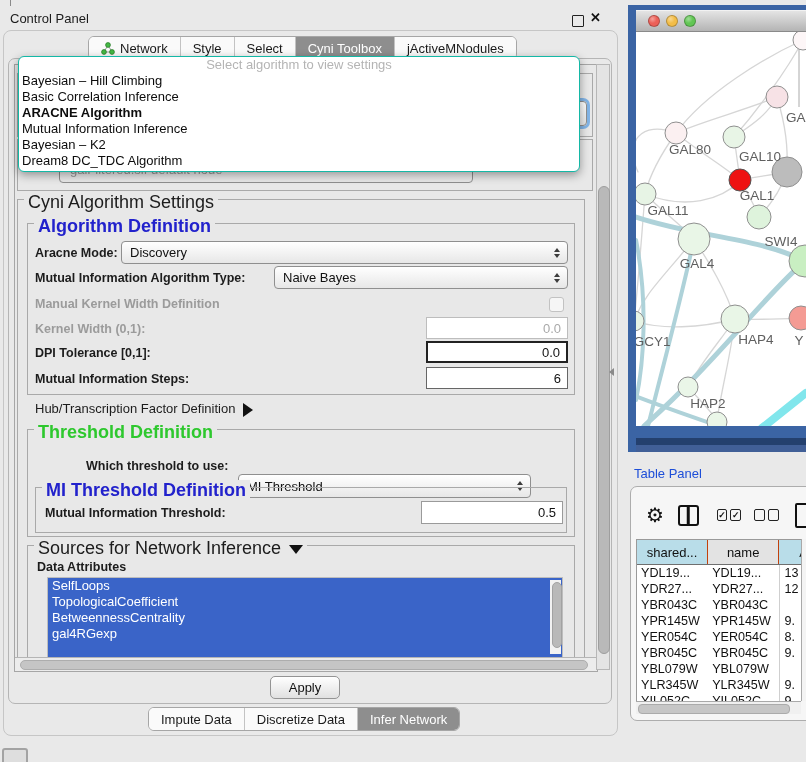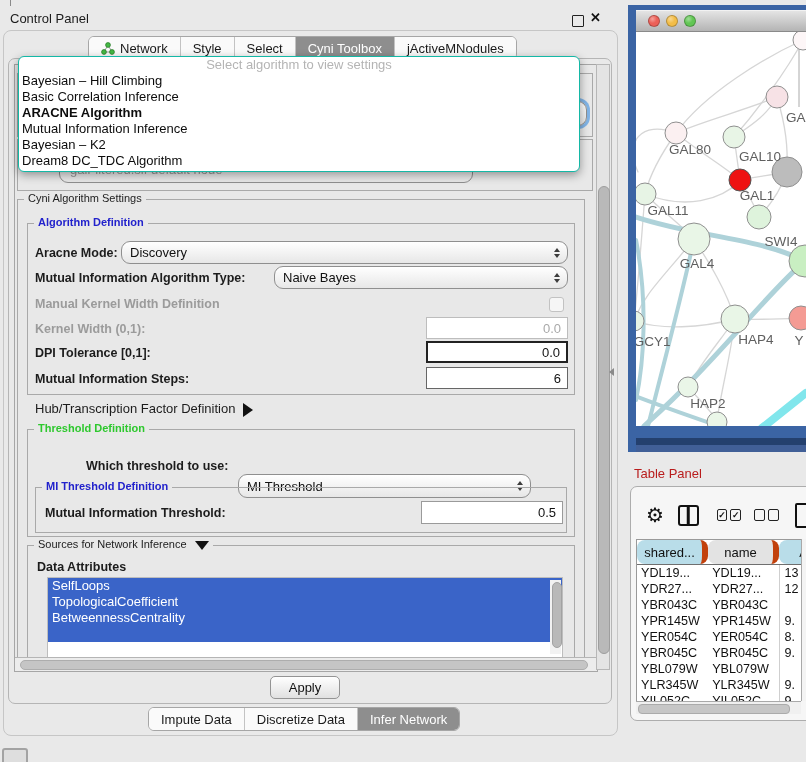--- a/index.html
+++ b/index.html
@@ -16,27 +16,27 @@
   .tabbar .tab{display:flex;align-items:center;padding:0 12px;font-size:13px;color:#1a1a1a;border-right:1px solid #c3c3c3;background:#fafafa;}
   .tabbar .tab:last-child{border-right:none;}
   .tabbar .tab.sel{background:#8e8e8e;color:#fff;}
   .top-tabs{left:88px;top:36px;}
   .bottom-tabs{left:148px;top:707px;}
   .net-tab-icon{width:14px;height:13px;margin-right:5px;}
   .panel-inner{left:8px;top:58px;width:602px;height:644px;border:1px solid #b5b5b5;border-radius:7px;background:#e9e9e9;}
   .scrollpane{left:14px;top:64px;width:582px;height:606px;border:1px solid #a6a6a6;background:#e8e8e8;overflow:hidden;}
   
   .grp{position:absolute;border:1px solid #a9a9a9;}
-  .grp-title{position:absolute;top:-8px;left:6px;background:#e8e8e8;padding:0 4px;font-size:11px;font-weight:bold;white-space:nowrap;}
+  .grp-title{position:absolute;top:-8px;left:6px;background:#e8e8e8;padding:0 4px;font-size:18px;font-weight:bold;white-space:nowrap;}
   .t-black{color:#1c1c1c;font-weight:normal;}
   .t-blue{color:#2222cc;}
   .t-green{color:#2ec82e;}
   .lbl{position:absolute;font-size:12.5px;font-weight:bold;color:#1c1c1c;white-space:nowrap;}
   .lbl.dis{color:#9b9b9b;}
-  .combo{position:absolute;border:1px solid #8f8f8f;border-radius:9px;background:linear-gradient(#ffffff,#e7e7e7);font-size:13px;color:#111;display:flex;align-items:center;padding-left:8px;box-sizing:border-box;}
+  .combo{position:absolute;border:1px solid #8f8f8f;border-radius:4px;background:linear-gradient(#ffffff,#e7e7e7);font-size:13px;color:#111;display:flex;align-items:center;padding-left:8px;box-sizing:border-box;}
   .combo .arrows{position:absolute;right:7px;top:50%;transform:translateY(-50%);display:flex;flex-direction:column;align-items:center;}
   .arr-up{width:0;height:0;border-left:3.5px solid transparent;border-right:3.5px solid transparent;border-bottom:4.5px solid #3c3c3c;margin-bottom:2px;}
   .arr-dn{width:0;height:0;border-left:3.5px solid transparent;border-right:3.5px solid transparent;border-top:4.5px solid #3c3c3c;}
   .combo.focusring{box-shadow:0 0 0 3px #82b4e6;}
   .inp{position:absolute;background:#fff;border:1px solid #9a9a9a;font-size:13px;color:#111;display:flex;align-items:center;justify-content:flex-end;padding-right:6px;box-sizing:border-box;}
   .inp.dis{color:#a9a9a9;border-color:#bdbdbd;}
   .inp.strong{border:2px solid #222;}
   .checkbox{position:absolute;width:13px;height:13px;border:1px solid #c2c2c2;border-radius:3px;background:#f6f6f6;}
   .tri-right{display:inline-block;width:0;height:0;border-top:7px solid transparent;border-bottom:7px solid transparent;border-left:10px solid #111;vertical-align:middle;margin-left:8px;}
   .tri-down{display:inline-block;width:0;height:0;border-left:7px solid transparent;border-right:7px solid transparent;border-top:9px solid #111;vertical-align:middle;margin-left:8px;}
@@ -57,32 +57,32 @@
   .ghost-combo-text{position:absolute;font-size:13px;color:#9a9a9a;white-space:nowrap;}
   .splitter-dot{left:609px;top:368px;width:0;height:0;border-top:4px solid transparent;border-bottom:4px solid transparent;border-right:5px solid #8a8a8a;}
   .bl-btn{left:2px;top:748px;width:22px;height:16px;border:2px solid #a3a3a3;border-radius:3px;background:#dedede;}
   
   .net-window{left:628px;top:5px;width:178px;height:447px;background:#3b64a4;}
   .net-titlebar{position:absolute;left:8px;top:5px;width:170px;height:22px;background:linear-gradient(#e4e4e4,#b4b4b4);border-bottom:1px solid #8a8a8a;border-top:1px solid #f2f2f2;display:flex;align-items:center;padding-left:12px;box-sizing:border-box;}
   .light{width:12px;height:12px;border-radius:50%;margin-right:6px;border:1px solid rgba(0,0,0,0.25);box-sizing:border-box;}
   .net-canvas{position:absolute;left:8px;top:27px;width:170px;height:394px;background:#ffffff;overflow:hidden;}
   .net-bottom{position:absolute;left:8px;top:421px;width:170px;height:26px;background:linear-gradient(#3b64a4 0 12px,#24406e 12px 19px,#415f97 19px 26px);}
   
-  .tp-title{left:634px;top:466px;font-size:13px;color:#b91c1c;}
+  .tp-title{left:634px;top:466px;font-size:13px;color:#1d4ed8;}
   .table-panel{left:630px;top:486px;width:184px;height:233px;border:1px solid #adadad;border-radius:7px;background:#f6f6f6;}
   .tp-toolbar{position:absolute;left:6px;top:8px;width:176px;height:40px;display:flex;align-items:center;}
   .icon-gear{font-size:20px;color:#111;margin-left:9px;}
   .icon-split{width:19px;height:17px;border:2.5px solid #111;border-radius:3px;margin-left:14px;position:relative;}
   .icon-split::after{content:"";position:absolute;left:50%;top:0;width:2.5px;height:100%;background:#111;transform:translateX(-50%);}
   .cb{width:10px;height:10px;border:1.6px solid #222;border-radius:2px;font-size:9px;line-height:10px;text-align:center;color:#111;font-weight:bold;}
   .cb+.cb{margin-left:3px;}
   .icon-page{width:16px;height:21px;border:2.5px solid #111;border-radius:2px;margin-left:16px;}
   .tbl-viewport{position:absolute;left:5px;top:52px;width:179px;height:162px;border:1px solid #9a9a9a;border-bottom:none;background:#fff;overflow:hidden;box-sizing:border-box;}
   .tbl-header{display:flex;height:24px;border-bottom:1.5px solid #6f6f6f;font-size:13px;color:#111;}
-  .hc{display:flex;align-items:center;justify-content:center;box-sizing:border-box;border-right:6px solid #c2410c;border-radius:8px;}
+  .hc{display:flex;align-items:center;justify-content:center;box-sizing:border-box;border-right:1px solid #c2410c;}
   .hc1{width:72px;background:#b9dde9;}
   .hc2{width:72px;background:#e3e3e3;}
   .hc3{width:35px;background:#b9dde9;justify-content:flex-start;padding-left:20px;}
   .trow{display:flex;height:16px;line-height:16px;font-size:12.6px;color:#111;}
   .tc{box-sizing:border-box;white-space:nowrap;overflow:hidden;}
   .tc1{width:72px;padding-left:4px;}
   .tc2{width:72px;padding-left:4px;}
   .tc3{width:35px;padding-left:4px;border-left:1px solid #cfcfcf;}
   .tbl-hscroll{position:absolute;left:5px;top:214px;width:165px;height:12px;background:#f0f0f0;border-top:1px solid #a9a9a9;}
   .tbl-hthumb{position:absolute;left:2px;top:2px;width:150px;height:8px;background:#c6c6c6;border:1px solid #ababab;border-radius:4px;}
@@ -203,20 +203,21 @@
       <span class="grp-title t-black">
         <span>Sources for Network Inference</span><span class="tri-down"></span>
       </span>
     </div>
     <div class="lbl" style="left:22px;top:495px;">Data Attributes</div>
     <div class="attr-list" style="left:32px;top:512px;width:514px;height:80px;">
       <div>
           <div class="attr-item">SelfLoops</div>
           <div class="attr-item">TopologicalCoefficient</div>
           <div class="attr-item">BetweennessCentrality</div>
+          <div class="attr-item">gal4RGexp</div>
           <div class="attr-item"></div>
         </div>
       <div class="attr-scroll">
           <div class="attr-thumb"></div>
         </div>
     </div>
 
     <div class="hscroll" style="left:0px;top:592px;width:582px;height:13px;">
       <div class="hthumb" style="left:5px;top:2px;width:566px;height:8px;"></div>
     </div>

